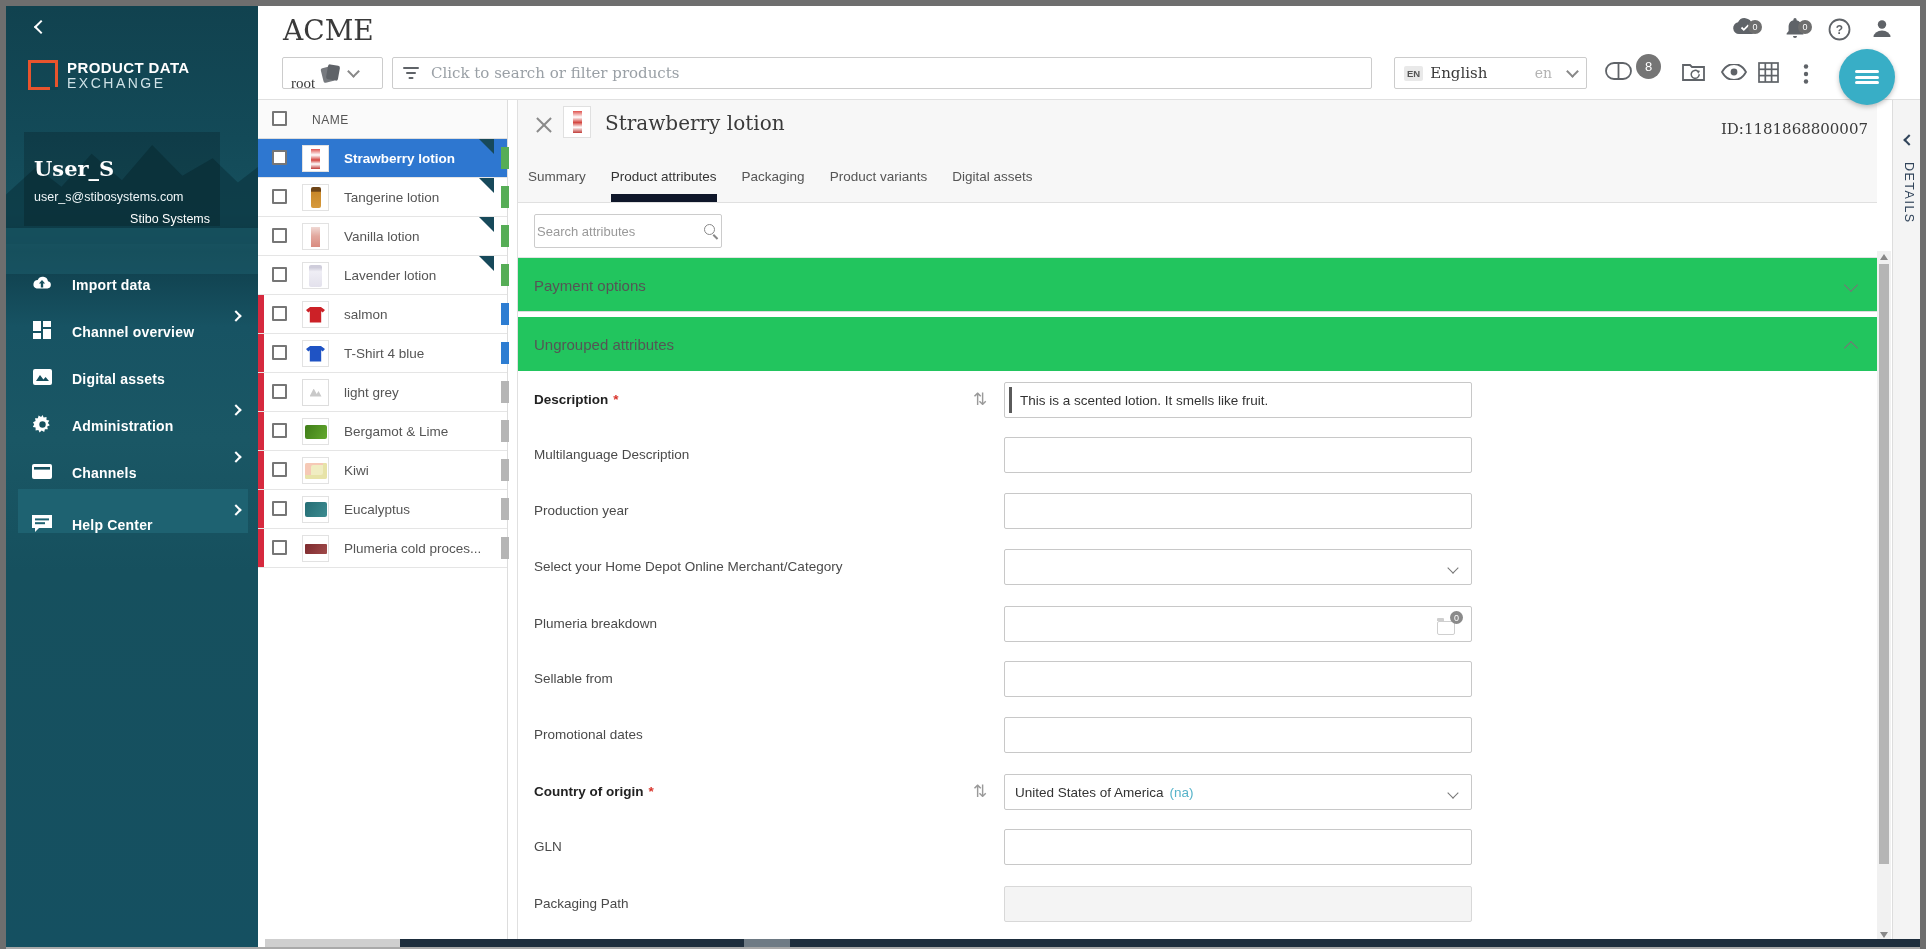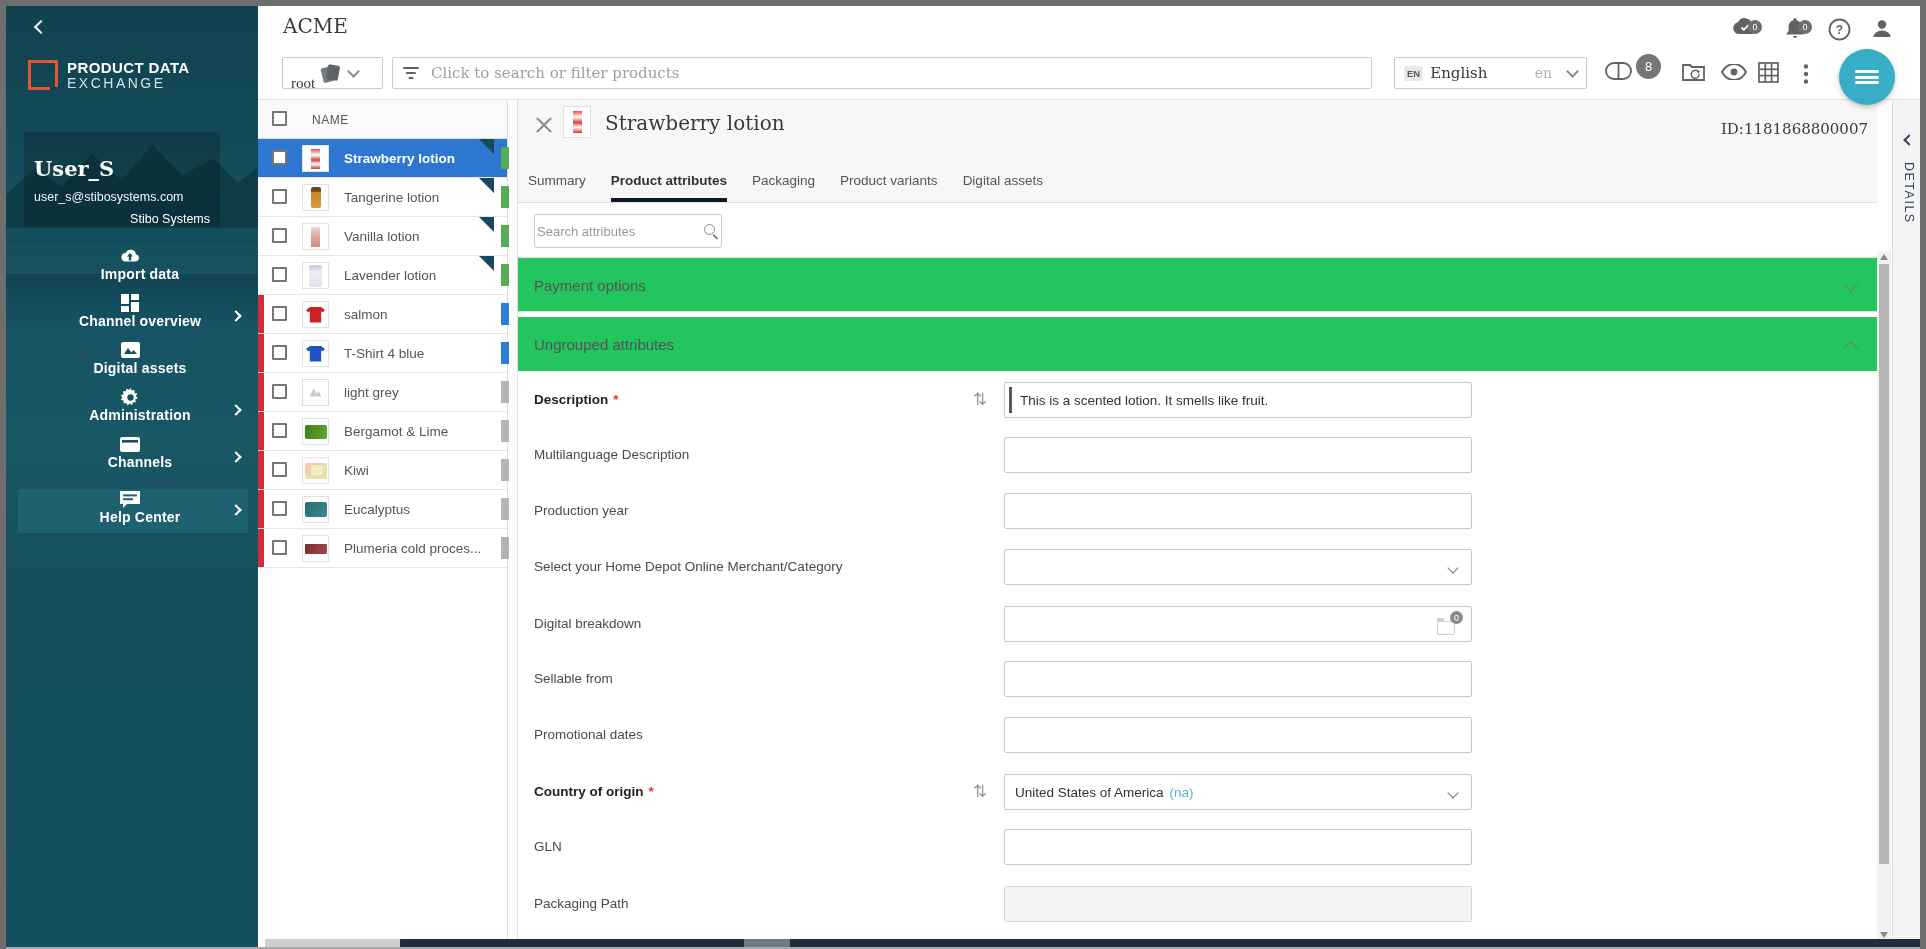--- a/index.html
+++ b/index.html
@@ -29,30 +29,30 @@
   .logo-mark::after { content:""; position:absolute; right:-3px; bottom:-3px; width:8px; height:3px; background:#10434f; }
   .logo-text1 { font-size:15px; font-weight:700; letter-spacing:.4px; line-height:16px; }
   .logo-text2 { font-size:14px; font-weight:400; color:#cfe2e7; letter-spacing:2.5px; line-height:15px; }
 
   .user-box { position:absolute; left:18px; top:126px; width:196px; height:94px; background:rgba(0,0,0,.18); padding:24px 10px; }
   .user-name { font-family:"DejaVu Serif","Liberation Serif",serif; font-weight:700; font-size:21px; }
   .user-email { font-size:12.5px; color:#eef5f7; margin-top:9px; }
   .user-org { font-size:12.5px; color:#fff; margin-top:8px; margin-left:2px;text-align:right; }
 
   .menu { position:absolute; left:12px; top:240px; width:230px; }
-  .menu-item { position:relative; height:47px; display:flex; align-items:center; padding-left:14px; cursor:pointer;flex-direction:column; }
+  .menu-item { position:relative; height:47px; display:flex; align-items:flex-end; padding-left:14px; cursor:pointer; }
   .menu-item.hl { background:#1e6271; height:44px; margin-top:8px; }
   .menu-item .mi-icon { width:20px; height:20px; margin-right:20px; flex:none; display:flex; align-items:center; justify-content:center; }
   .menu-item .mi-label { font-size:14px; font-weight:700; color:#fff; letter-spacing:.2px; }
   .menu-item .mi-chevron { position:absolute; right:8px; top:50%; width:8px; height:8px; margin-top:-5px;
       border-right:2.5px solid #fff; border-top:2.5px solid #fff; transform:rotate(45deg); }
 
   
   #topbar { position:absolute; left:252px; top:0; width:1668px; height:94px; background:#fff; border-bottom:1px solid #e0e0e0; }
-  .acme { position:absolute; left:25px; top:8px; font-size:20px; color:#3a3a3a; }
+  .acme { position:absolute; left:25px; top:8px; font-size:28px; color:#3a3a3a; }
   .ticon { position:absolute; top:10px; width:26px; height:26px; color:#5f6368; }
   .badge0 { position:absolute; width:14px; height:14px; border-radius:50%; background:#6e6e6e; color:#fff;
             font-size:9px; display:flex; align-items:center; justify-content:center; top:4px; }
 
   
   .selbox { position:absolute; left:24px; top:51px; width:101px; height:32px; border:1px solid #ccc; border-radius:2px;
             display:flex; align-items:center; padding:0 8px; cursor:pointer; background:#fff; }
   .selbox .root-label { font-family:Liberation Serif, serif; font-size:15px; color:#3a3a3a;margin-top:20px; }
   .cards-icon { width:19px; height:19px; position:relative; margin-left:7px; }
   .cards-icon i { position:absolute; width:12px; height:15px; background:#5f6368; border-radius:2px; }
@@ -117,21 +117,21 @@
   .close-x::before,.close-x::after { content:""; position:absolute; left:10px; top:1px; width:2px; height:20px; background:#8a8a8a; }
   .close-x::before { transform:rotate(45deg);} .close-x::after { transform:rotate(-45deg);}
   .dthumb { position:absolute; left:45px; top:6px; width:28px; height:32px; background:#fff; border:1px solid #e0e0e0;
             display:flex; align-items:center; justify-content:center; }
   .dthumb i { width:9px; height:22px; background:linear-gradient(180deg,#e0524d 0%,#fff 28%,#d4453f 52%,#fff 74%,#c03a36 100%); }
   .dtitle { position:absolute; left:87px; top:11px; font-size:20px; color:#3a3a3a; }
   .did { position:absolute; right:9px; top:20px; font-size:15px; color:#3a3a3a; }
 
   .tabs { position:absolute; left:10px; bottom:0; display:flex; }
   .tab { font-size:13.5px; color:#555; padding:0 0 14px 0; margin-right:25px; cursor:pointer; }
-  .tab.active { color:#333; border-bottom:4px solid #0f172a; padding-bottom:10px;font-weight:bold; }
+  .tab.active { color:#333; border-bottom:8px solid #0f172a; padding-bottom:10px; }
 
   .attr-search { position:absolute; left:16px; top:114px; width:188px; height:34px; border:1px solid #ccc; border-radius:2px;
                  display:flex; align-items:center; padding:0 2px; background:#fff; }
   .attr-search input { border:none; outline:none; width:100%; font-size:13px; color:#444; background:transparent; }
   .attr-search input::placeholder { color:#999; }
   .mag { flex:none; width:16px; height:16px; position:relative; }
   .mag::before { content:""; position:absolute; left:1px; top:1px; width:9px; height:9px; border:1.8px solid #888; border-radius:50%; }
   .mag::after { content:""; position:absolute; left:11px; top:11px; width:6px; height:1.8px; background:#888; transform:rotate(45deg); transform-origin:0 0; }
   .search-sep { position:absolute; left:0; top:157px; width:100%; height:1px; background:#e3e3e3; }
 
@@ -532,21 +532,21 @@
     </div>
 
     <div class="frow" style="top:449px;">
       <span class="flabel">Select your Home Depot Online Merchant/Category</span>
       <div class="finput">
         <span class="sel-chev"></span>
       </div>
     </div>
 
     <div class="frow" style="top:506px;">
-      <span class="flabel">Digital breakdown</span>
+      <span class="flabel">Plumeria breakdown</span>
       <div class="finput">
         <span class="folder-badge-wrap">
           <span class="folder-glyph"></span>
           <span class="folder-badge">0</span>
         </span>
       </div>
     </div>
 
     <div class="frow" style="top:561px;">
       <span class="flabel">Sellable from</span>

